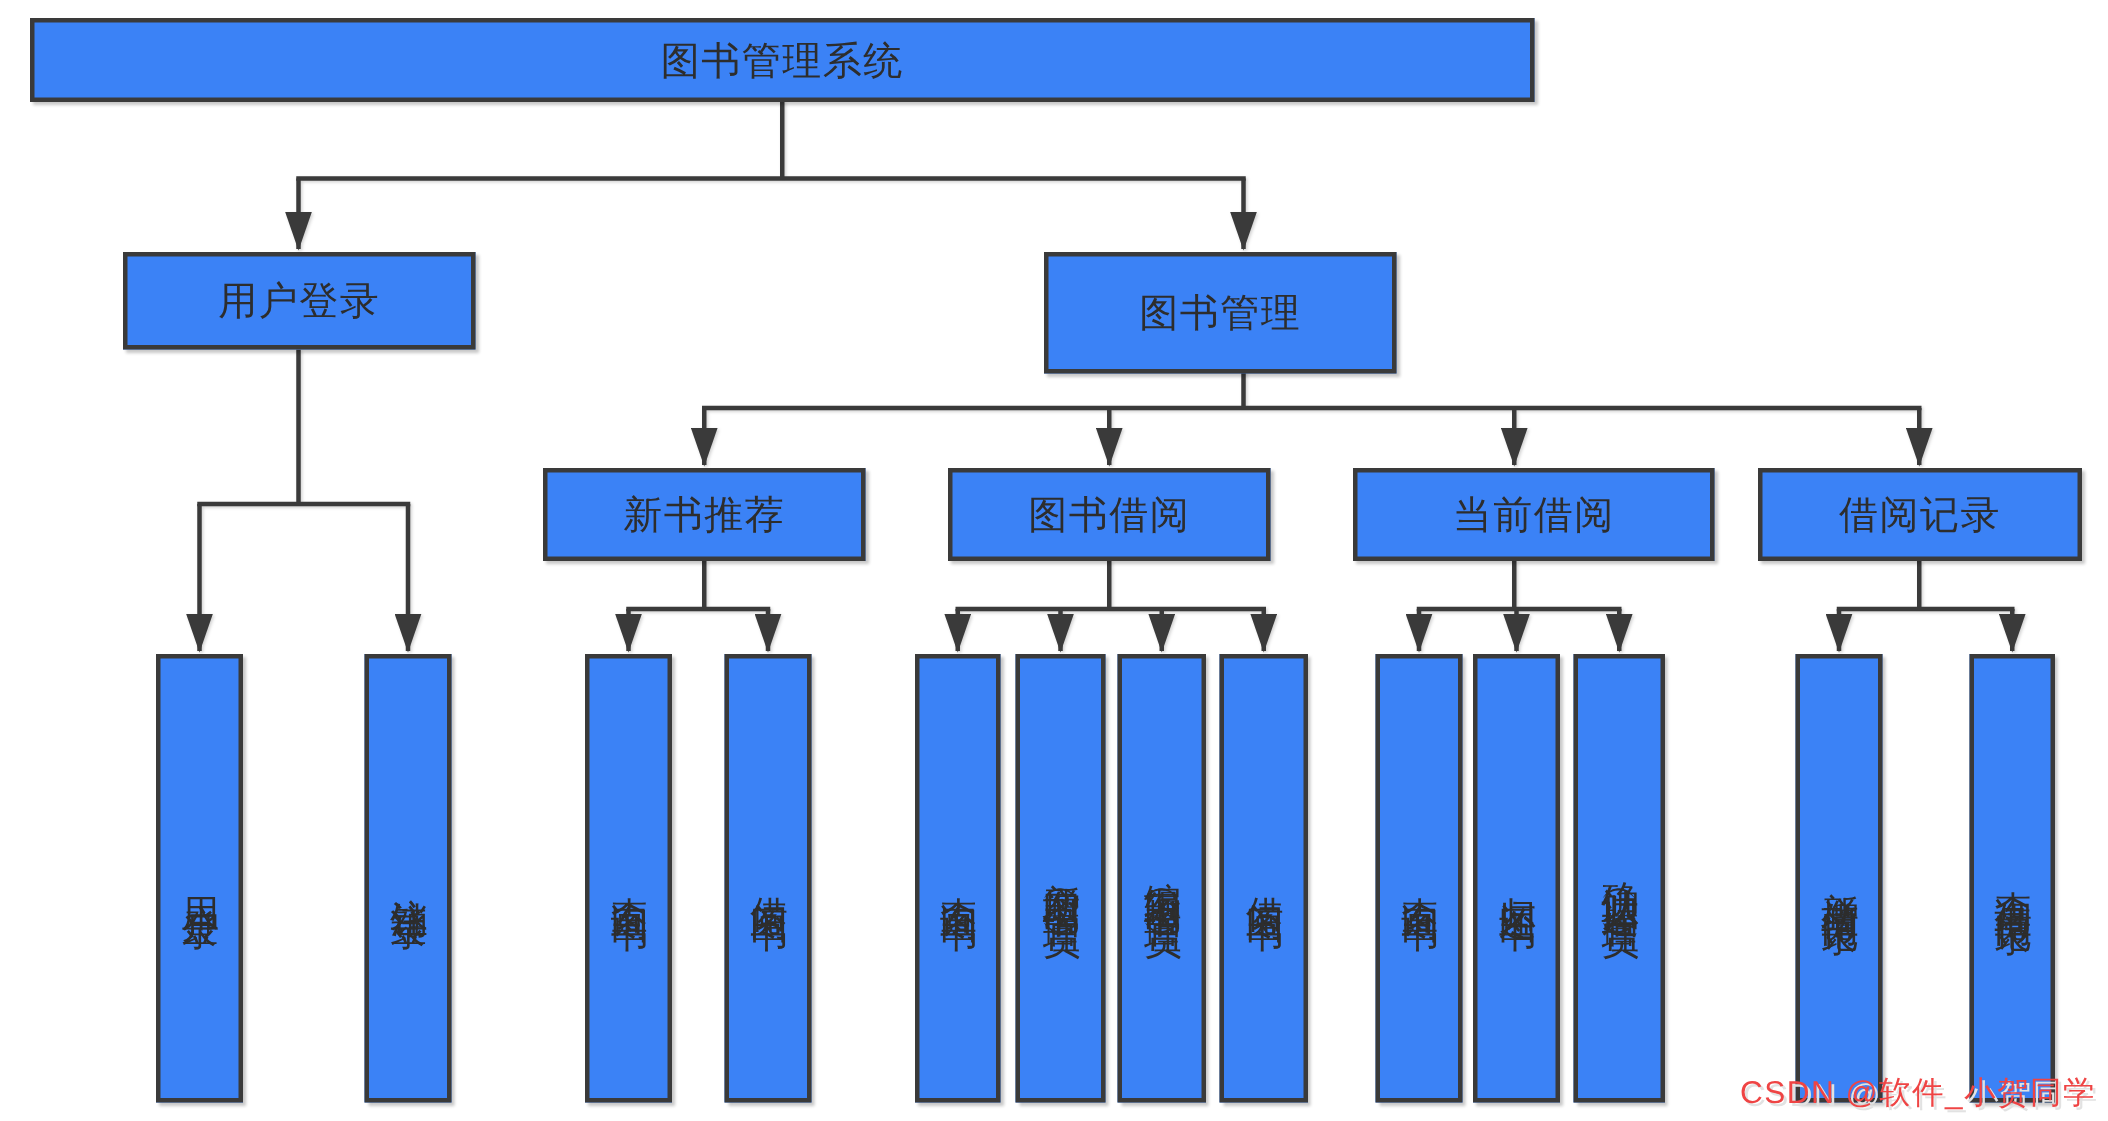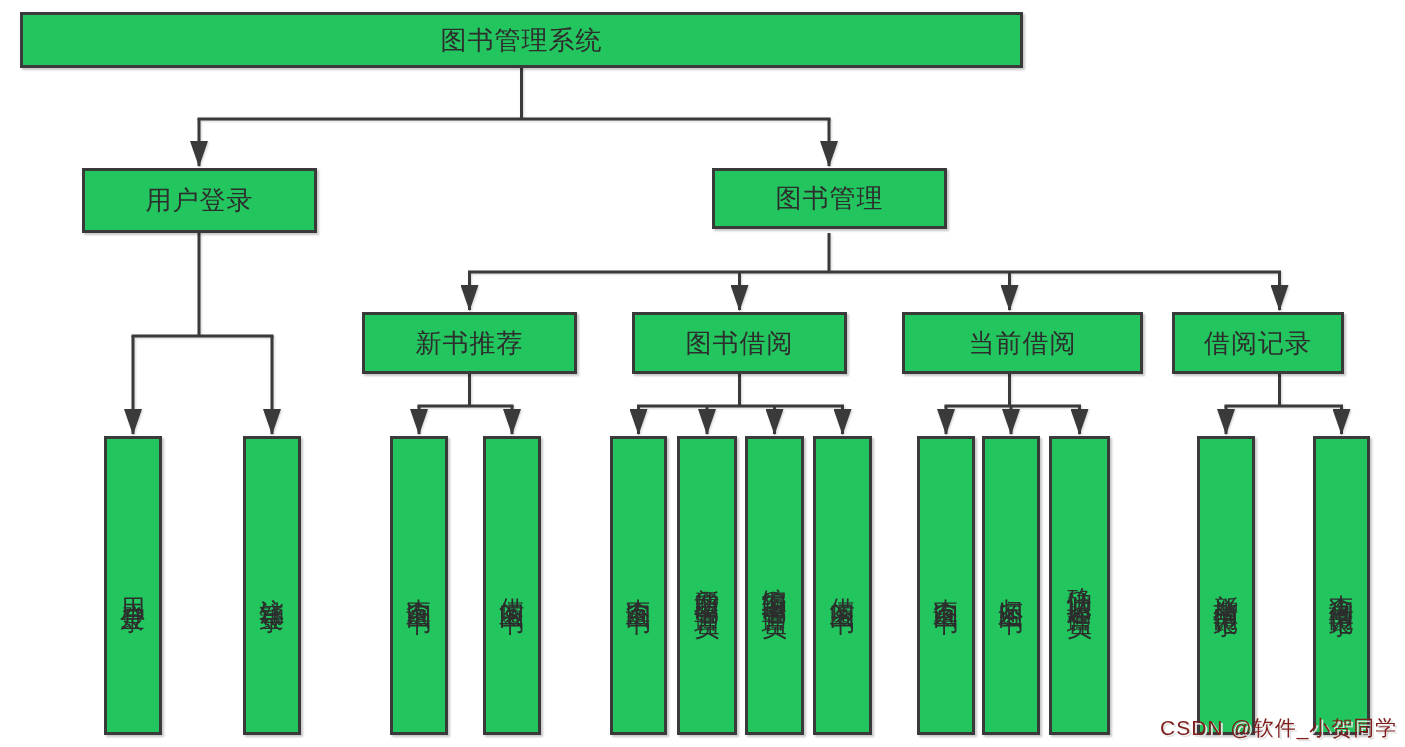--- a/index.html
+++ b/index.html
@@ -7,40 +7,40 @@
     width: 1405px; height: 747px;
     position: relative; overflow: hidden;
     font-family: "Liberation Sans", sans-serif;
     color: #2d2d2d;
   }
   .stage { position: absolute; inset: 0; }
   svg.wires { position: absolute; left: 0; top: 0; filter: drop-shadow(1px 1px 1px rgba(0,0,0,0.18)); }
   .box {
     position: absolute;
     box-sizing: border-box;
-    background: #22c55e;
+    background: #3b82f6;
     border: 3px solid #3a3a3a;
     display: flex; align-items: center; justify-content: center;
     box-shadow: 2px 2px 2px rgba(0,0,0,0.22);
     font-size: 26px;
     letter-spacing: 1px;
     white-space: nowrap;
   }
   .leaf span {
     writing-mode: vertical-rl;
     text-orientation: mixed;
     font-size: 25px;
     line-height: 1.05;
     letter-spacing: 4px;
   }
   .watermark {
     position: absolute;
     left: 1160px; top: 714px;
     font-size: 21px;
-    color: #7f1d1d;
+    color: #ef4444;
     text-shadow: 2px 2px 0 #e2e2e2;
     letter-spacing: 1px;
     z-index: 5;
     white-space: nowrap;
   }
 </style>
 </head>
 <body>
 
 <div class="stage">
@@ -102,34 +102,34 @@
     </g>
   </svg>
 
   <div class="box" style="left:20px; top:12px; width:1003px; height:56px;">
     <span>图书管理系统</span>
   </div>
 
   <div class="box" style="left:82px; top:168px; width:235px; height:65px;">
     <span>用户登录</span>
   </div>
-  <div class="box" style="left:712px; top:168px; width:235px; height:61px;">
+  <div class="box" style="left:696px; top:168px; width:235px; height:81px;">
     <span>图书管理</span>
   </div>
 
   <div class="box" style="left:362px; top:312px; width:215px; height:62px;text-align:center;">
     <span>新书推荐</span>
   </div>
   <div class="box" style="left:632px; top:312px; width:215px; height:62px;">
     <span>图书借阅</span>
   </div>
   <div class="box" style="left:902px; top:312px; width:241px; height:62px;">
     <span>当前借阅</span>
   </div>
-  <div class="box" style="left:1172px; top:312px; width:172px; height:62px;">
+  <div class="box" style="left:1172px; top:312px; width:216px; height:62px;">
     <span>借阅记录</span>
   </div>
 
   <div class="box leaf" style="left:104px; top:436px; width:58px; height:299px;">
     <span>用户登录</span>
   </div>
   <div class="box leaf" style="left:243px; top:436px; width:58px; height:299px;">
     <span>注销登录</span>
   </div>
 

